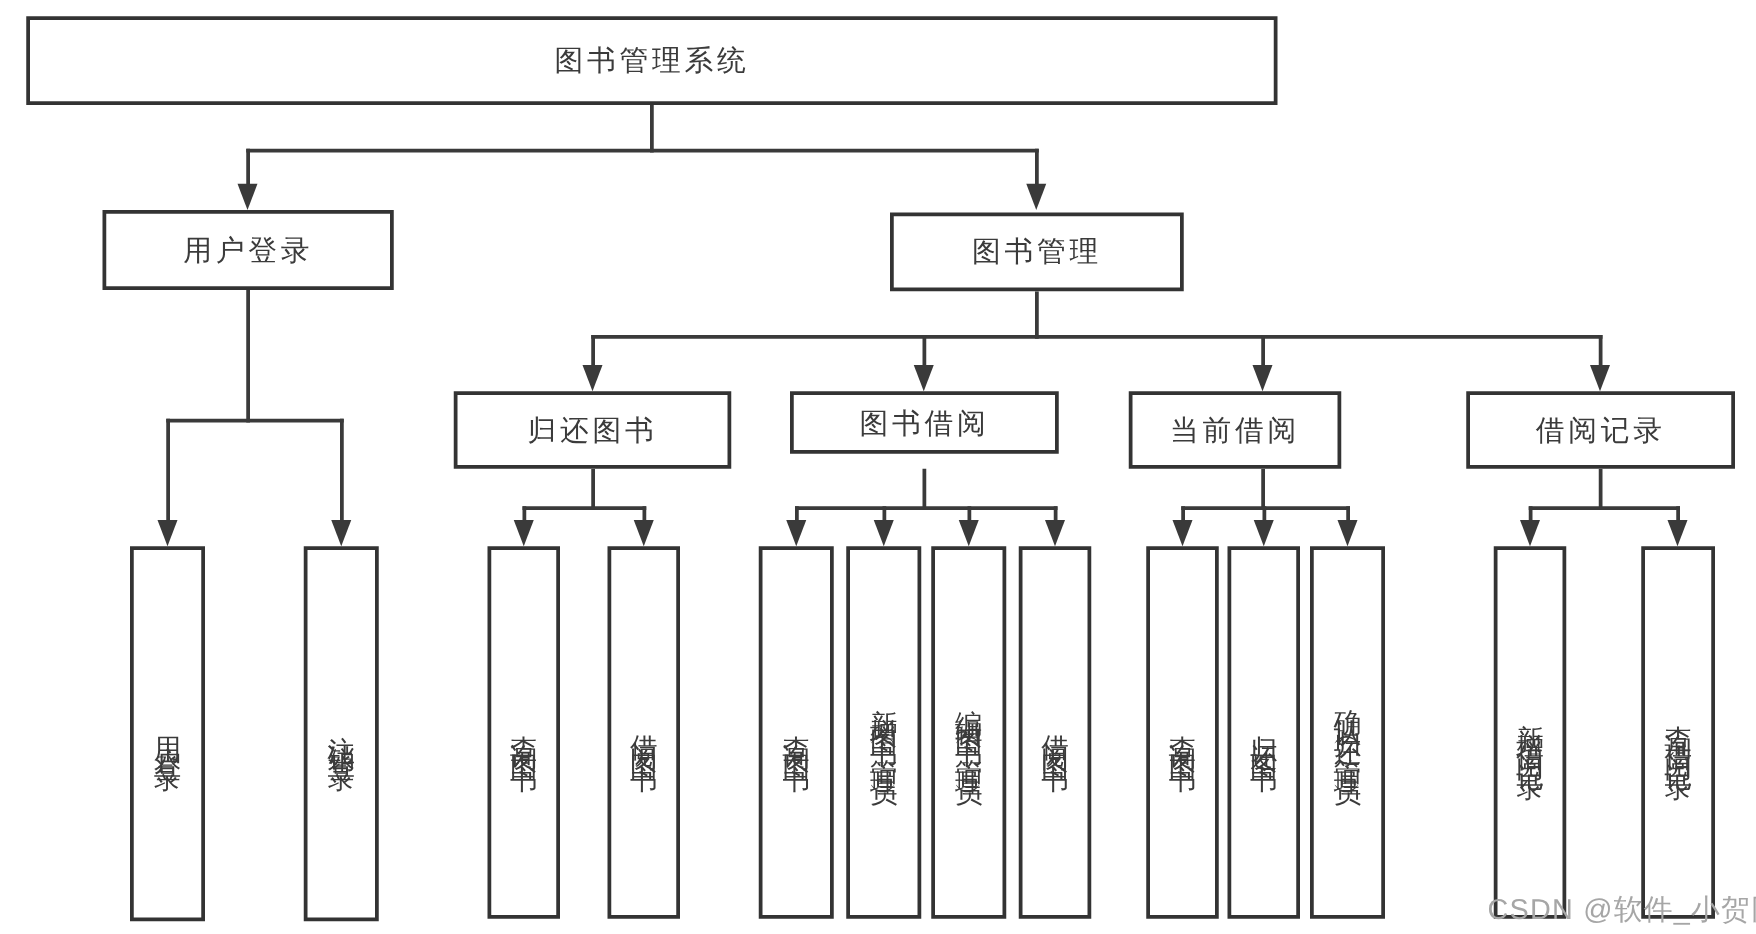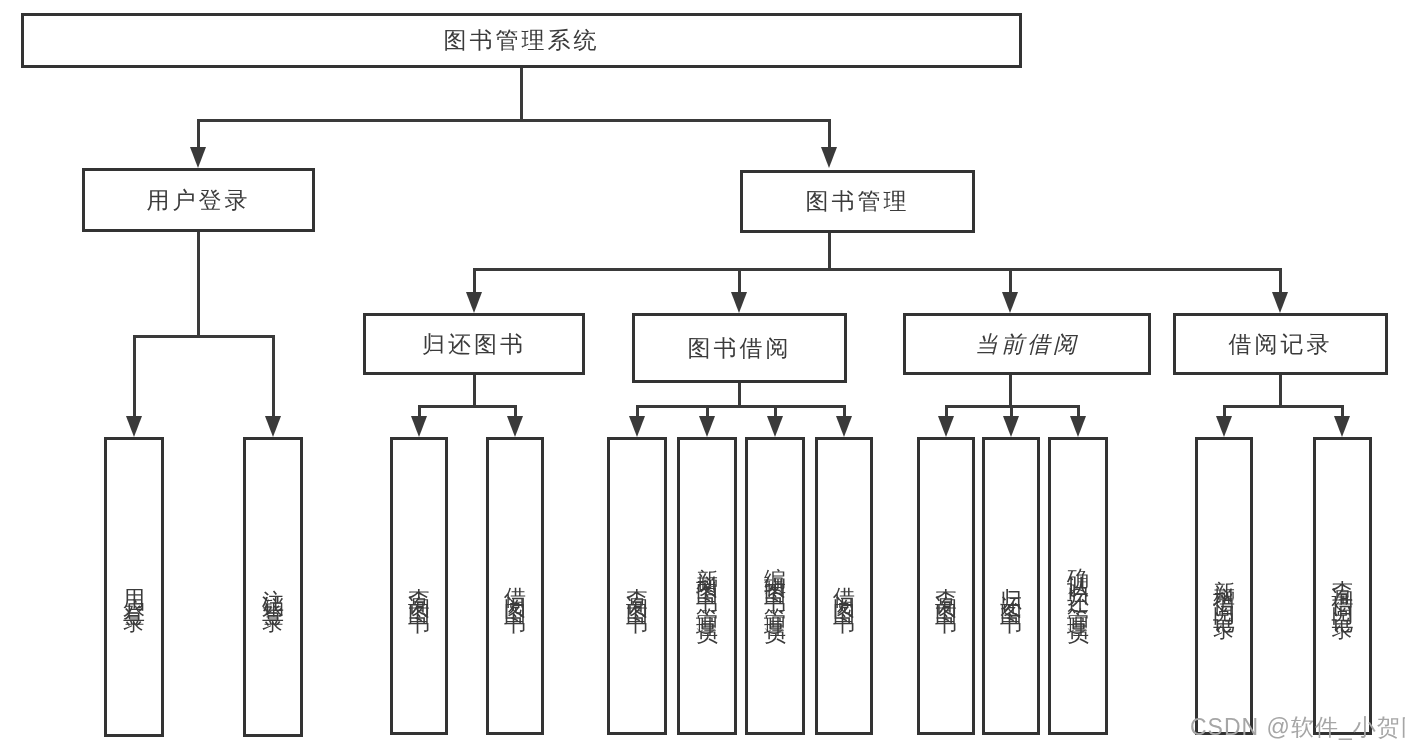--- a/index.html
+++ b/index.html
@@ -109,36 +109,36 @@
     <div class="cline" style="left: 1009.5px; top: 405px; width: 3px; height: 13px;"></div>
     <div class="arrow" style="left: 1003px; top: 416px;"></div>
     <div class="cline" style="left: 1076.5px; top: 405px; width: 3px; height: 13px;"></div>
     <div class="arrow" style="left: 1070px; top: 416px;"></div>
     <div class="cline" style="left: 1278.5px; top: 375px; width: 3px; height: 33px;"></div>
     <div class="cline" style="left: 1222.5px; top: 405px; width: 121px; height: 3px;"></div>
     <div class="cline" style="left: 1222.5px; top: 405px; width: 3px; height: 13px;"></div>
     <div class="arrow" style="left: 1216px; top: 416px;"></div>
     <div class="cline" style="left: 1340.5px; top: 405px; width: 3px; height: 13px;"></div>
     <div class="arrow" style="left: 1334px; top: 416px;"></div>
-    <div class="node node-h" style="left: 21px; top: 13px; width: 1001px; height: 55px;">
+    <div class="node node-h" style="left: 21px; top: 13px; width: 1001px; height: 71px;">
       <span class="label">图书管理系统</span>
     </div>
     <div class="node node-h" style="left: 82px; top: 168px; width: 233px; height: 64px;">
       <span class="label">用户登录</span>
     </div>
-    <div class="node node-h" style="left: 712px; top: 170px; width: 235px; height: 63px; margin-left: 28px;">
+    <div class="node node-h" style="left: 712px; top: 170px; width: 235px; height: 63px;">
       <span class="label">图书管理</span>
     </div>
     <div class="node node-h" style="left: 363px; top: 313px; width: 222px; height: 62px;">
       <span class="label">归还图书</span>
     </div>
-    <div class="node node-h" style="left: 632px; top: 313px; width: 215px; height: 70px;">
+    <div class="node node-h" style="left: 632px; top: 313px; width: 215px; height: 50px;">
       <span class="label">图书借阅</span>
     </div>
-    <div class="node node-h" style="left: 903px; top: 313px; width: 248px; height: 62px; font-style: italic;">
+    <div class="node node-h" style="left: 903px; top: 313px; width: 170px; height: 62px;">
       <span class="label">当前借阅</span>
     </div>
     <div class="node node-h" style="left: 1173px; top: 313px; width: 215px; height: 62px;">
       <span class="label">借阅记录</span>
     </div>
     <div class="node node-v" style="left: 104px; top: 437px; width: 60px; height: 300px;">
       <span class="label">用户登录</span>
     </div>
     <div class="node node-v" style="left: 243px; top: 437px; width: 60px; height: 300px;">
       <span class="label">注销登录</span>

